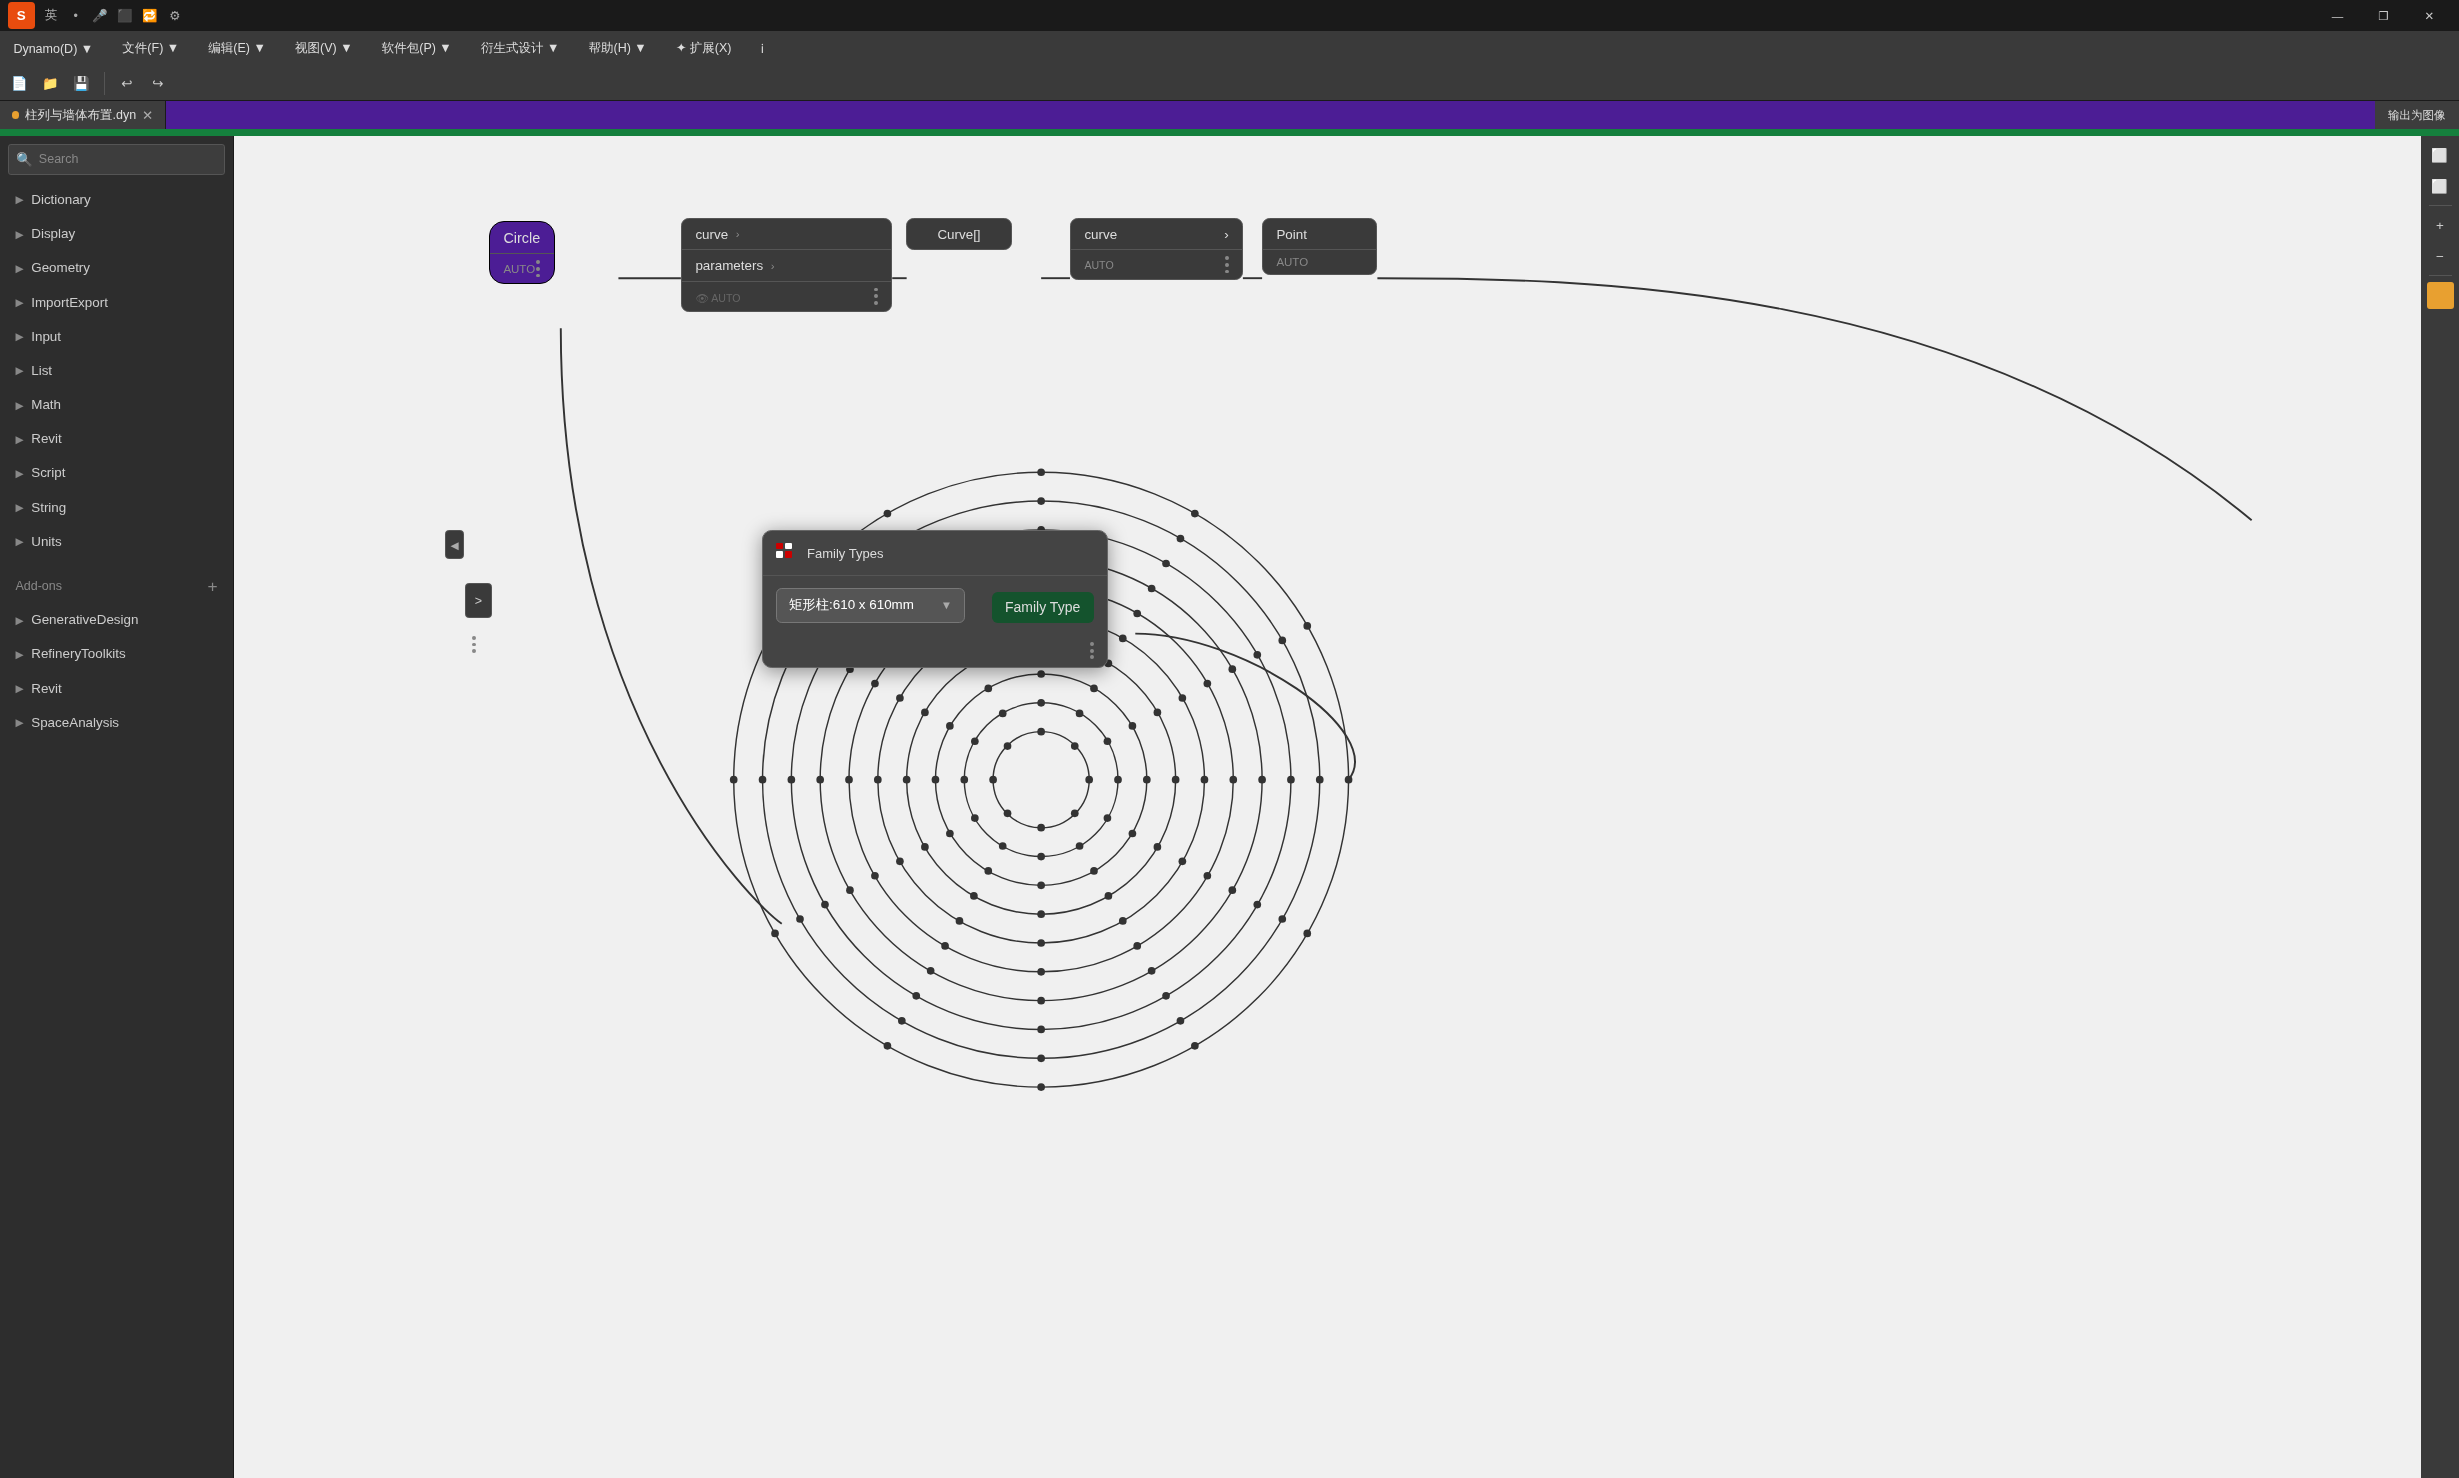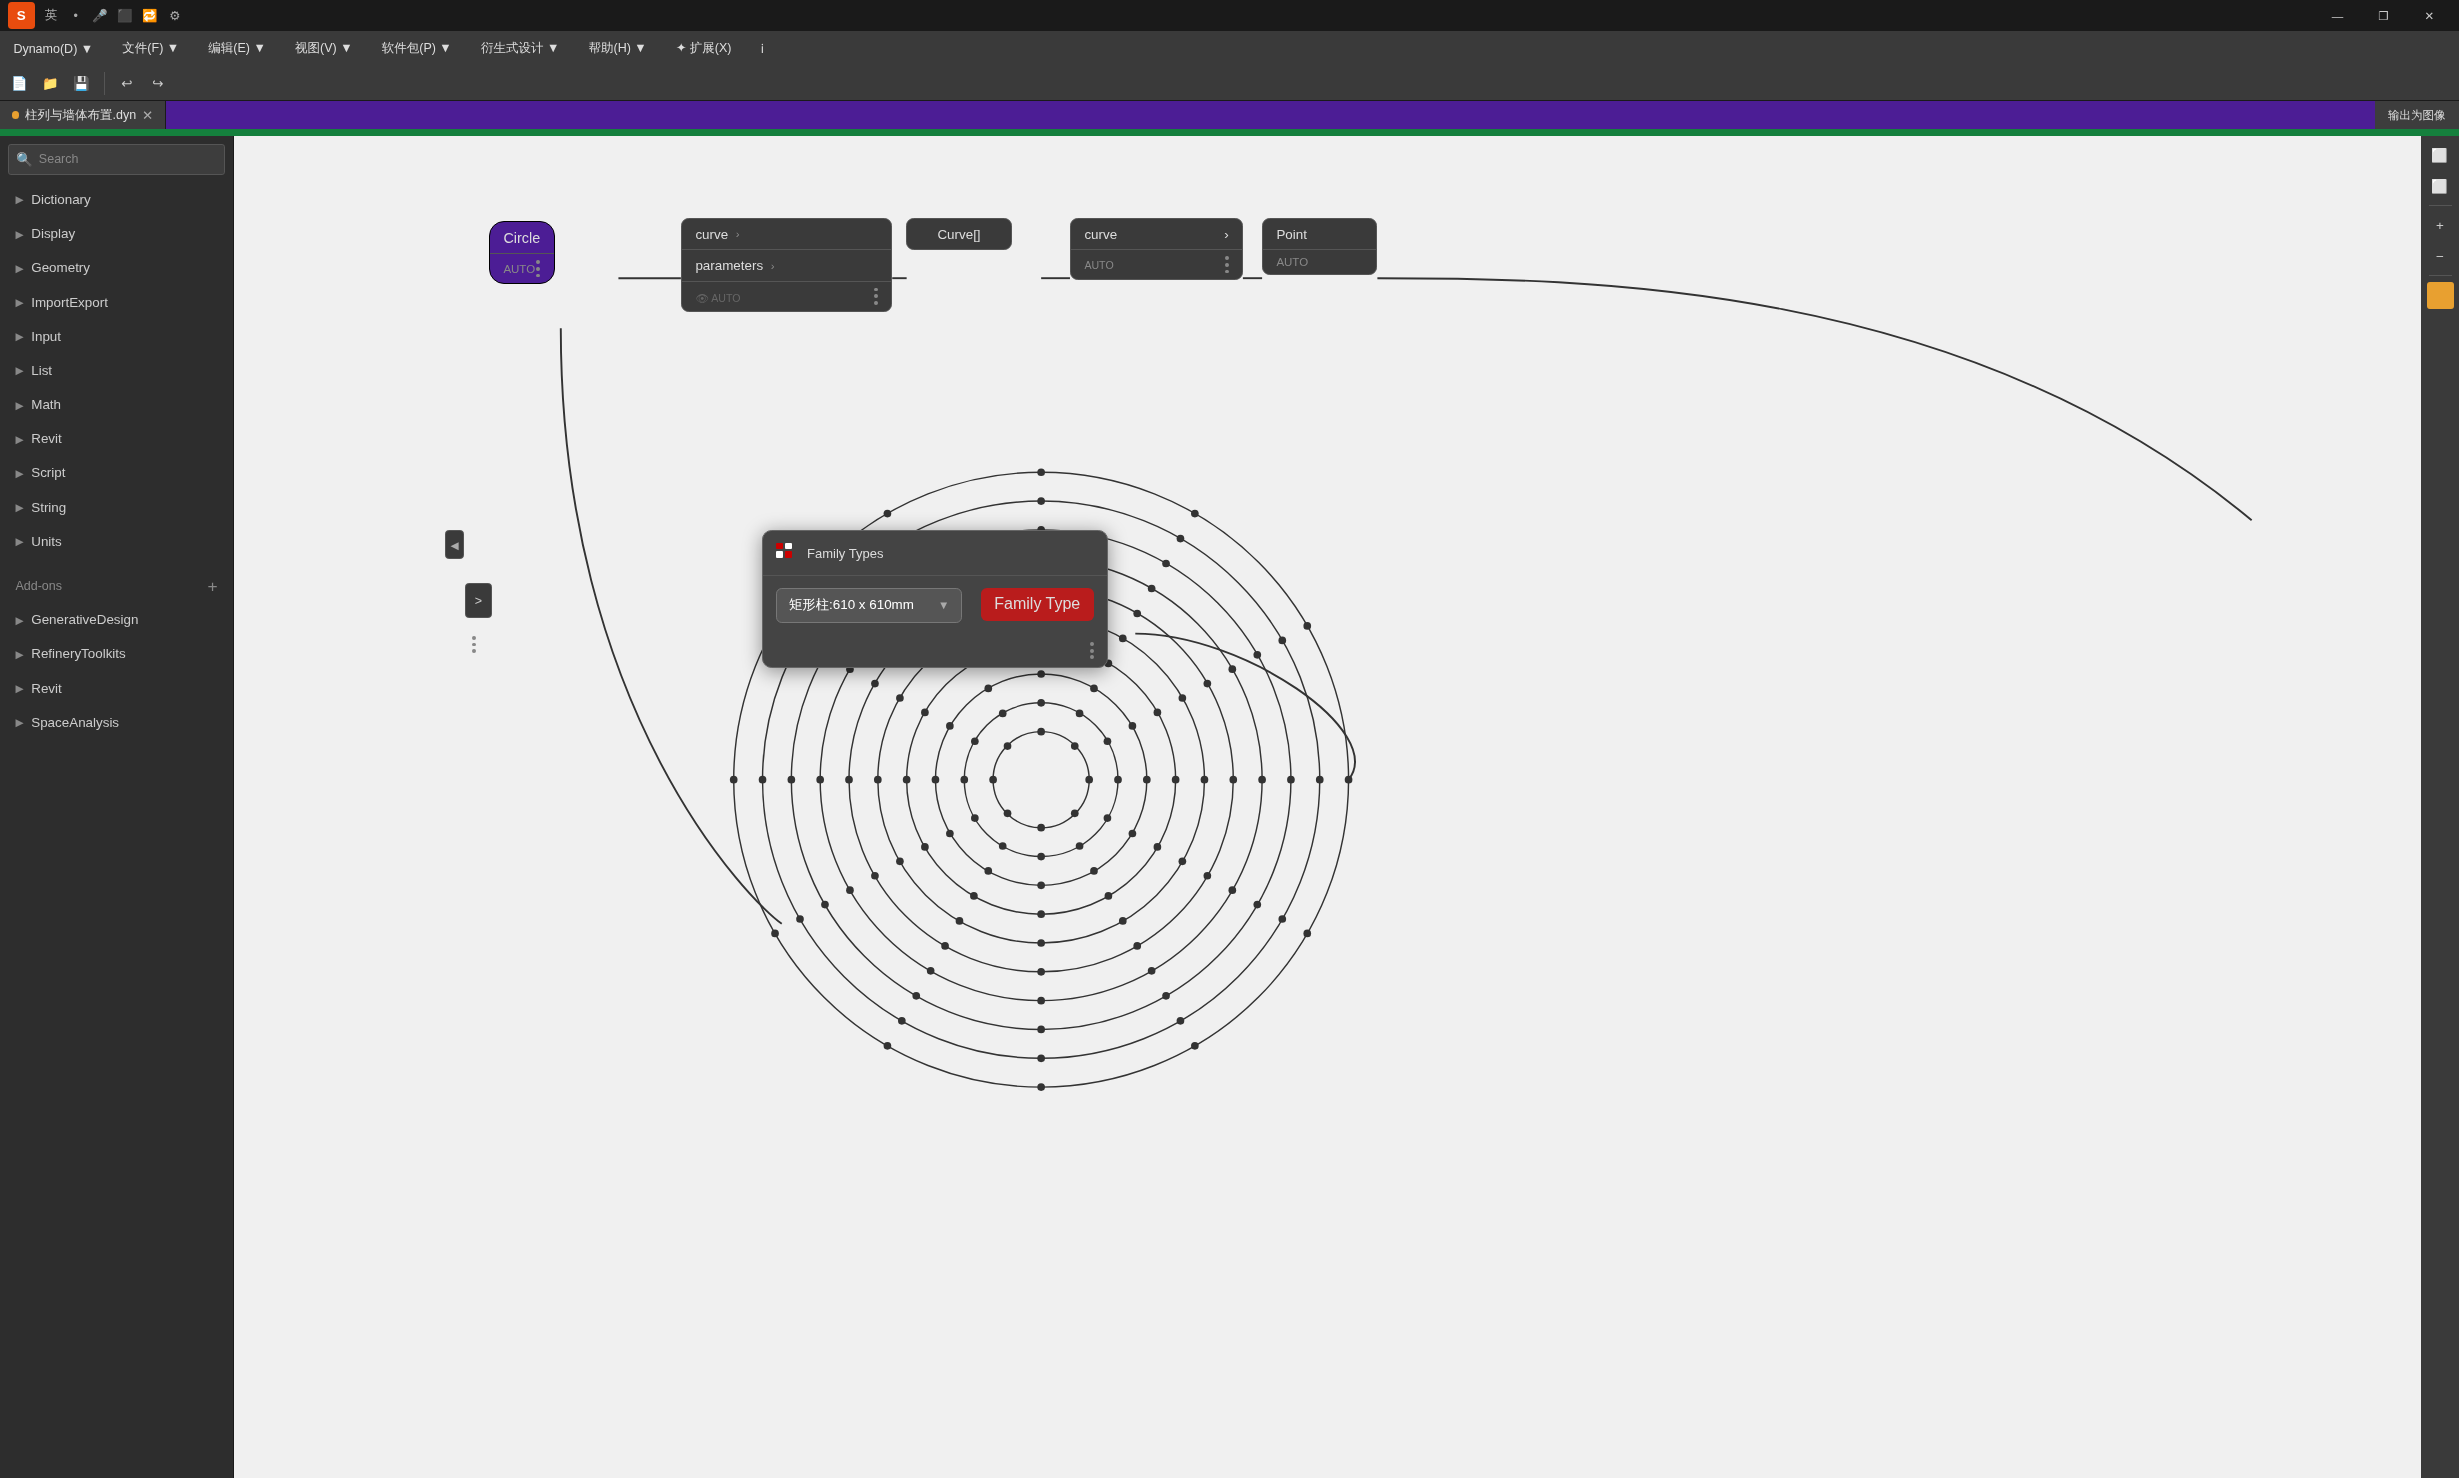--- a/index.html
+++ b/index.html
@@ -122,32 +122,32 @@
       padding: 11.5px 13.4px; font-size: 17.3px; color: #ddd;
       border-bottom: 1px solid #555;
     }
     .family-icon {
       width: 23px; height: 21px;
       display: flex; flex-direction: column; gap: 1.9px;
     }
     .family-icon-row { display: flex; gap: 1.9px; }
     .family-icon-cell { width: 6.7px; height: 6.7px; background: #c00; border-radius: 1px; }
     .family-icon-cell.w { background: #fff; }
-    .family-node-body { padding: 11.5px 13.4px; display: flex; align-items: flex-start; gap: 19px; }
+    .family-node-body { padding: 11.5px 13.4px; display: flex; align-items: flex-end; gap: 27px; }
     .family-dropdown {
       flex: 1; background: #555; border: 1px solid #777;
       border-radius: 5.8px; padding: 7.7px 11.5px;
       font-size: 13.4px; color: #fff;
       display: flex; align-items: center; justify-content: space-between;
       cursor: pointer;
     }
     .dropdown-arrow { color: #aaa; font-size: 11.5px; }
     .family-type-port {
-      background: #b91c1c; border-radius: 5.8px;
-      padding: 7.7px 13.4px; font-size: 16px; color: #ddd;
+      background: #14532d; border-radius: 5.8px;
+      padding: 7.7px 13.4px; font-size: 14px; color: #ddd;
       white-space: nowrap;
     }
     .family-node-footer { padding: 7.7px 13.4px; display: flex; justify-content: flex-end; }
 
     
     .curve-node {
       position: absolute;
       background: #3a3a3a; border-radius: 7.7px;
       border: 1px solid #555; width: 211px;
     }

